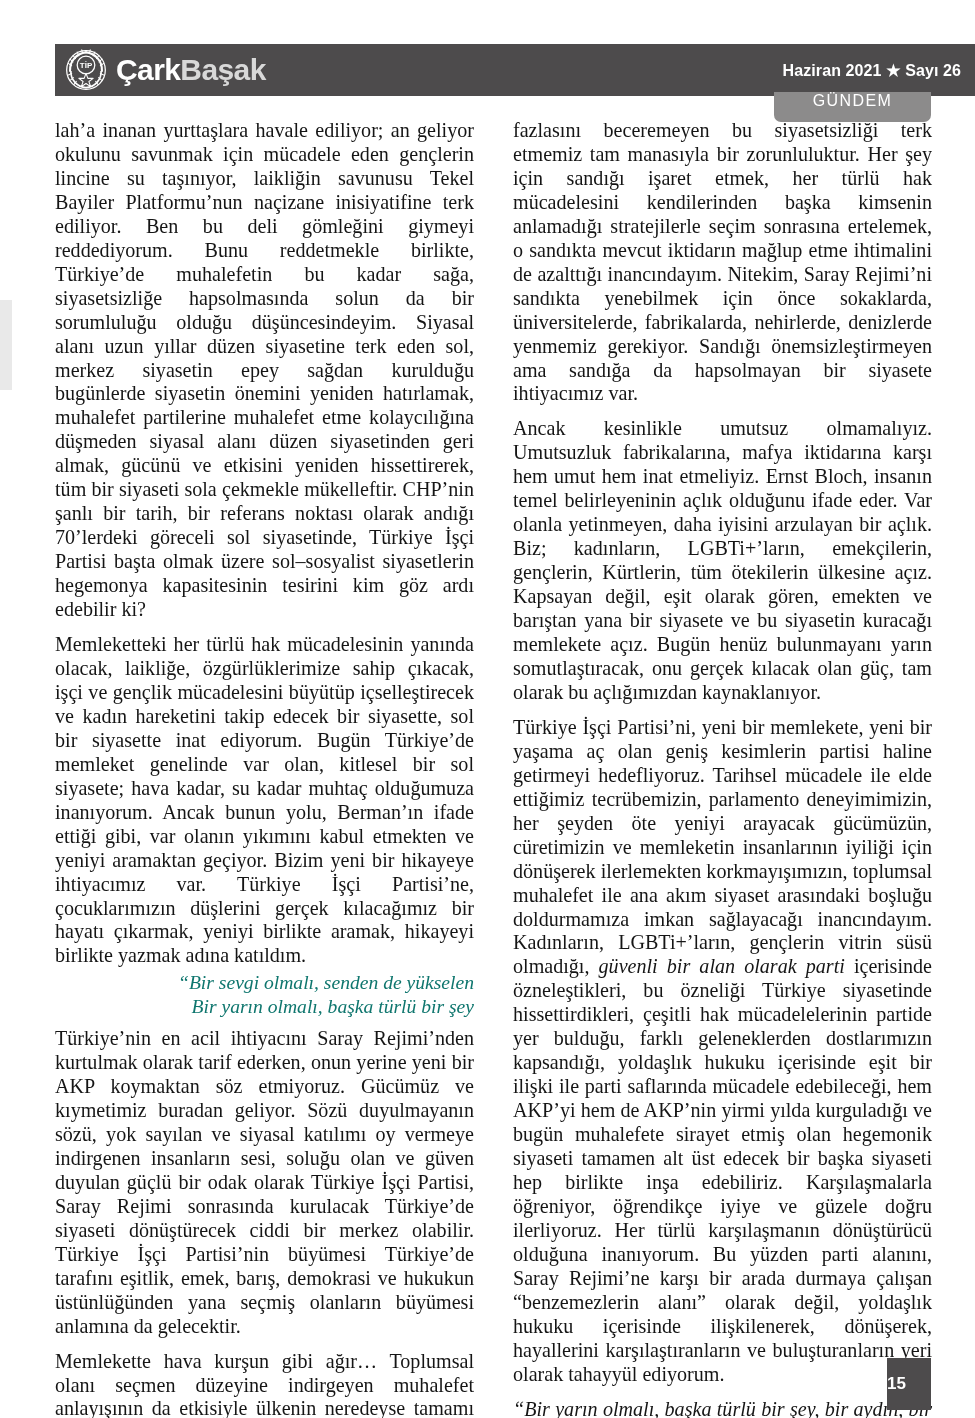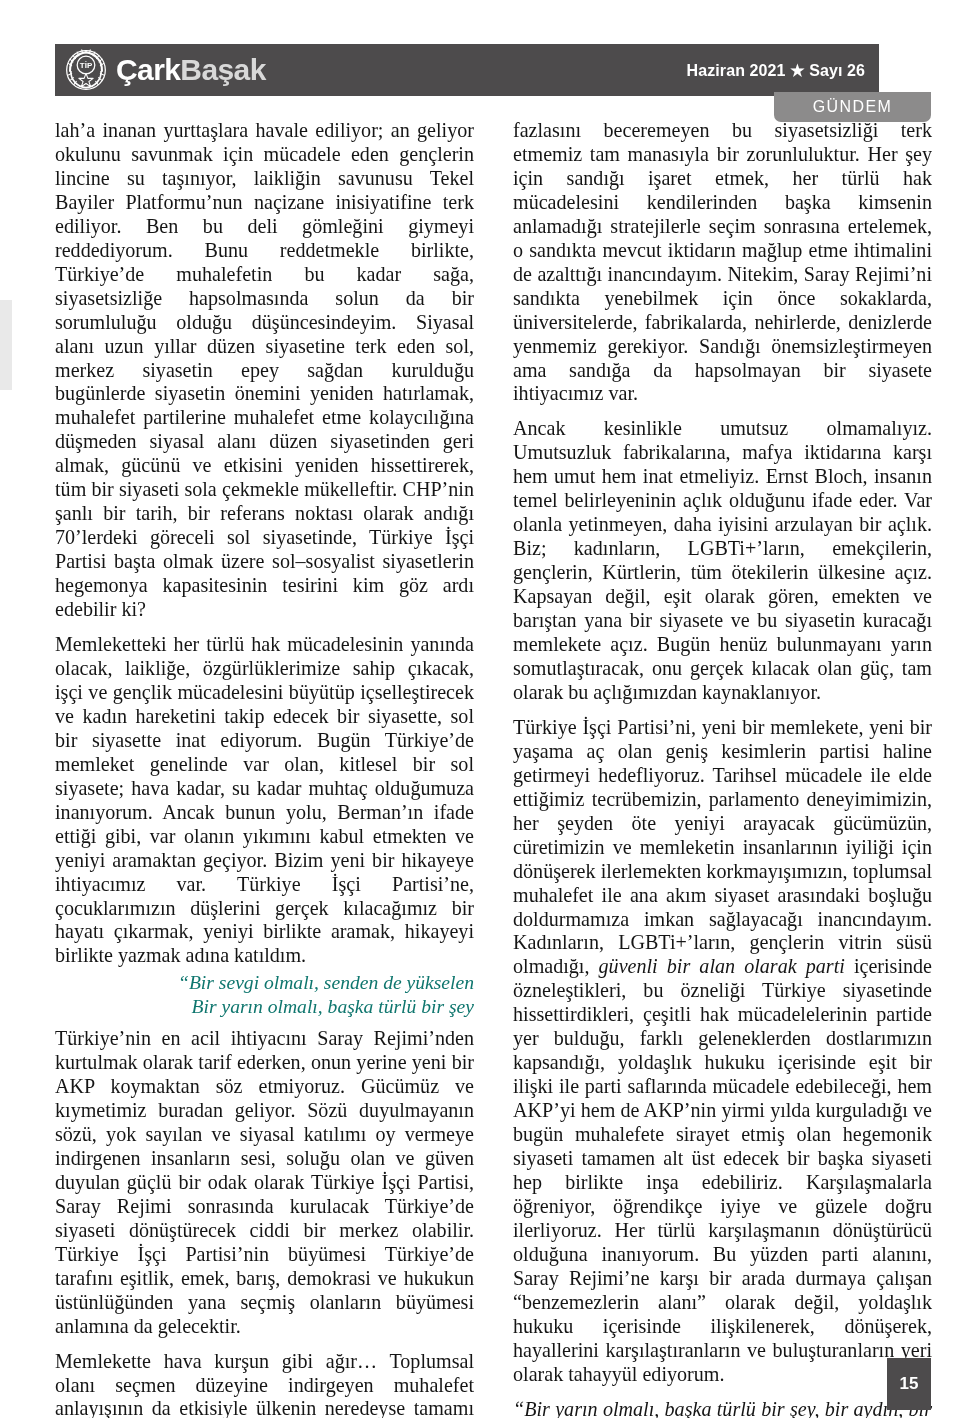--- a/index.html
+++ b/index.html
@@ -23,21 +23,21 @@
     width: 12px;
     height: 90px;
     background: #e9e9e9;
   }
 
   
   .masthead {
     position: absolute;
     left: 55px;
     top: 44px;
-    width: 824px;
+    width: 920px;
     height: 52px;
     background: #4d4b4c;
     display: flex;
     align-items: center;
     justify-content: space-between;
     padding: 0 14px 0 10px;
     box-sizing: border-box;
   }
   .brand-group {
     display: flex;
@@ -73,21 +73,21 @@
   
   .section-tab {
     position: absolute;
     right: 44px;
     top: 92px;
     min-width: 157px;
     height: 30px;
     background: #8c8b8b;
     border-radius: 0 0 7px 7px;
     display: flex;
-    align-items: center;
+    align-items: flex-start;
     justify-content: center;
     padding: 0 18px;
     box-sizing: border-box;
   }
   .section-tab span {
     font-family: "Liberation Sans", sans-serif;
     font-size: 16px;
     color: #ffffff;
     letter-spacing: 1.4px;
   }
@@ -136,21 +136,21 @@
   
   .folio {
     position: absolute;
     right: 44px;
     bottom: 8px;
     width: 44px;
     height: 52px;
     background: #4d4b4c;
     display: flex;
     align-items: center;
-    justify-content: center;
+    justify-content: flex-start;
   }
   .folio span {
     font-family: "Liberation Sans", sans-serif;
     font-size: 17px;
     font-weight: bold;
     color: #ffffff;
   }
 </style>
 </head>
 <body>

